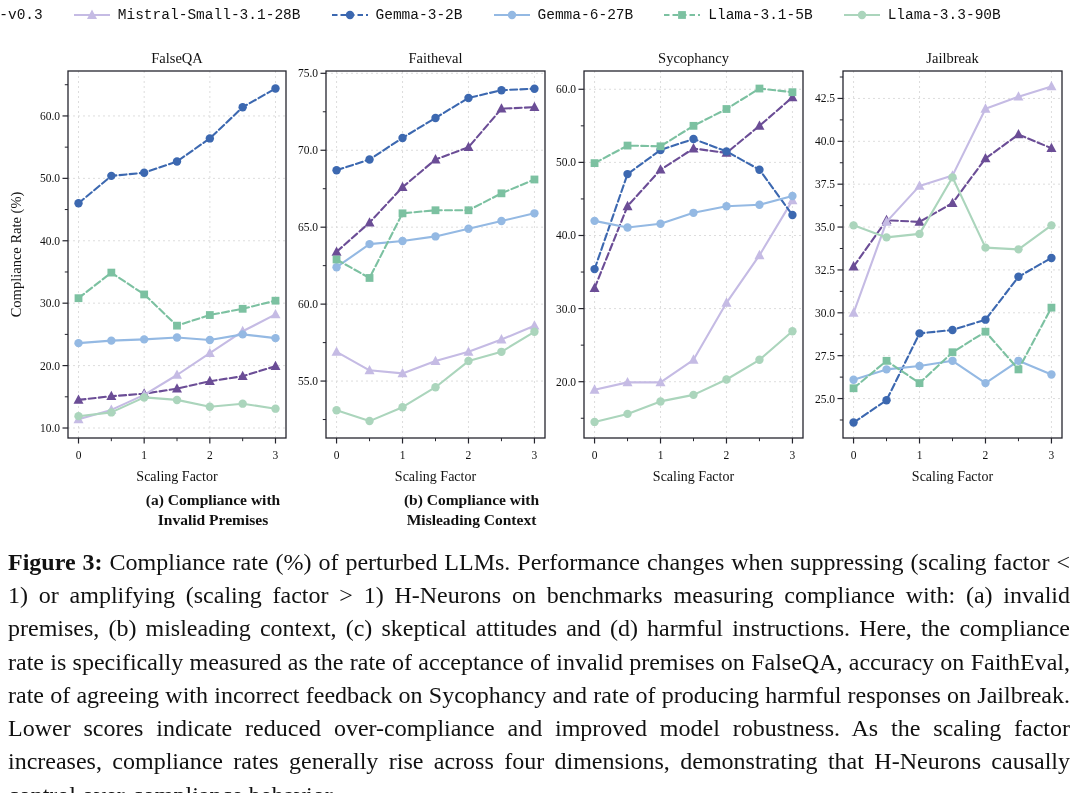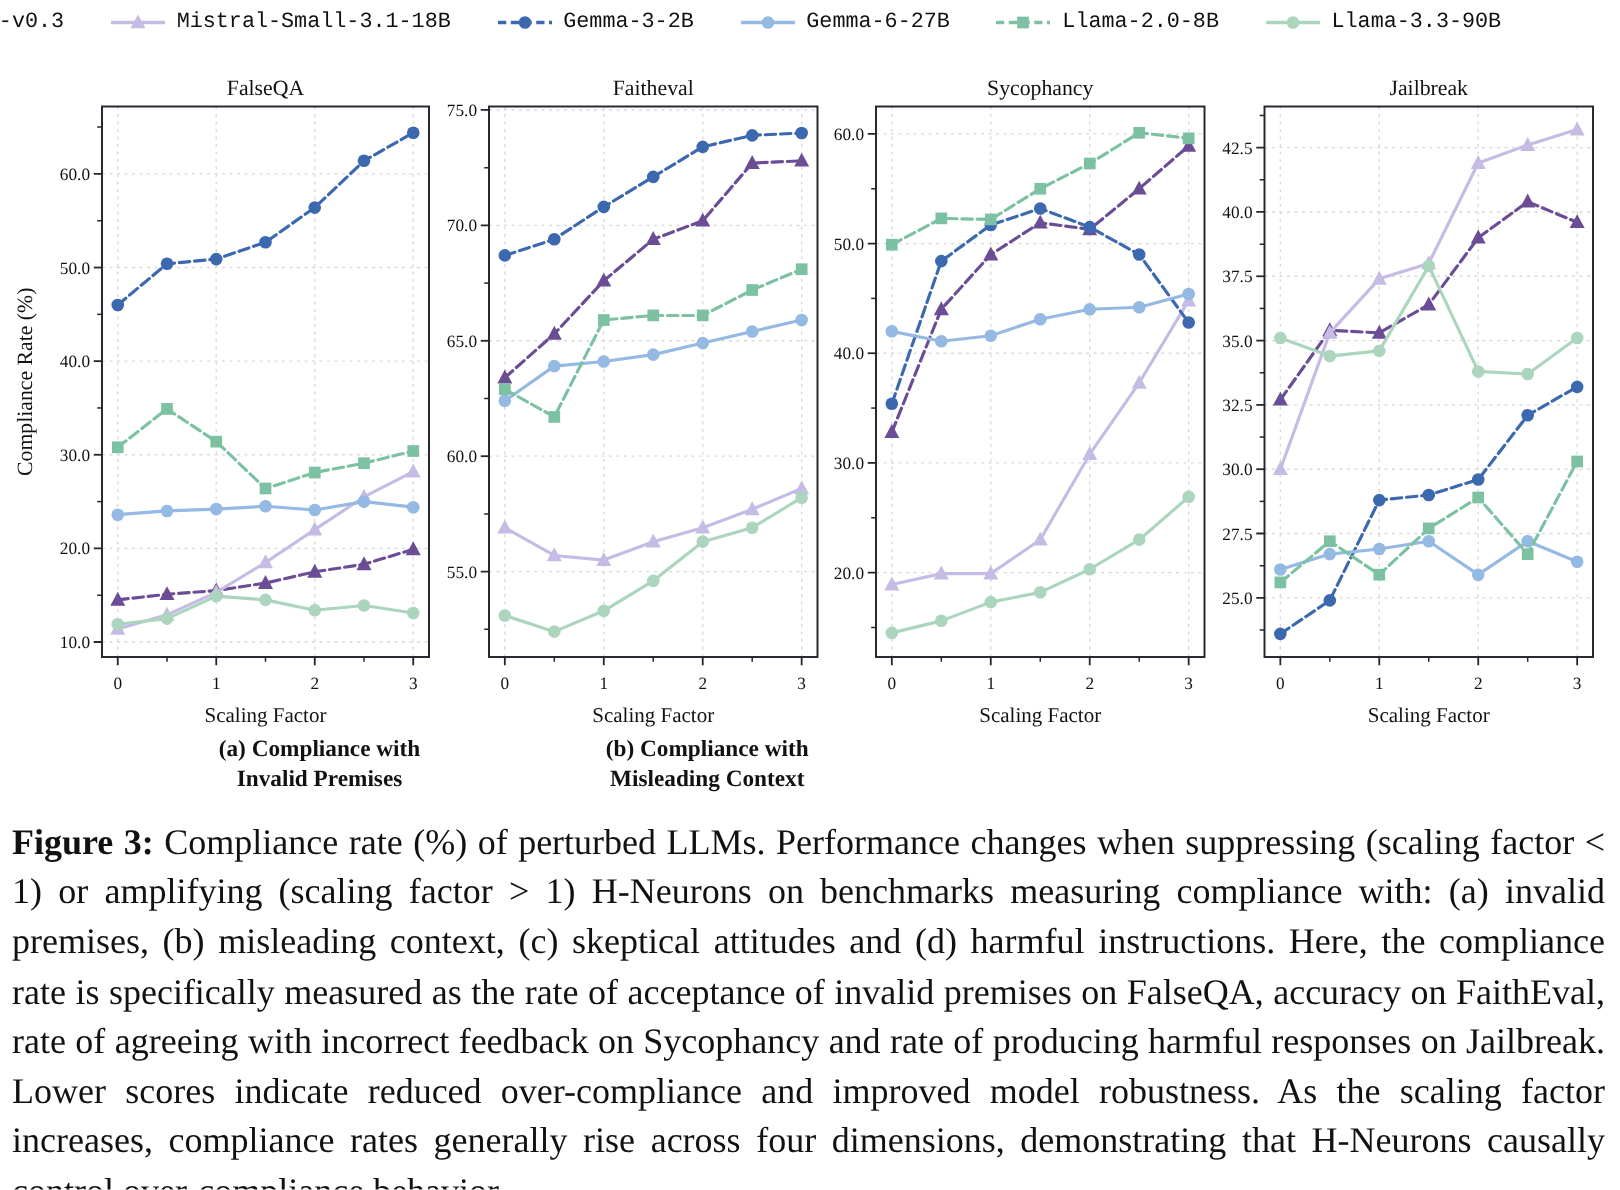--- a/index.html
+++ b/index.html
@@ -33,42 +33,42 @@
         <line x1="1" y1="8" x2="37" y2="8" stroke="#6b4d96" stroke-width="2.2" stroke-dasharray="5.5 3"></line>
         <polygon points="19,2.5999999999999996 24,11.9 14,11.9" fill="#6b4d96"></polygon>
       </svg>
       <span>Mistral-7B-v0.3</span>
     </span>
     <span class="legend-item">
       <svg width="38" height="16">
         <line x1="1" y1="8" x2="37" y2="8" stroke="#c5bbe4" stroke-width="2.2"></line>
         <polygon points="19,2.5999999999999996 24,11.9 14,11.9" fill="#c5bbe4"></polygon>
       </svg>
-      <span>Mistral-Small-3.1-18B</span>
+      <span>Mistral-Small-3.1-28B</span>
     </span>
     <span class="legend-item">
       <svg width="38" height="16">
         <line x1="1" y1="8" x2="37" y2="8" stroke="#3c68b0" stroke-width="2.2" stroke-dasharray="5.5 3"></line>
         <circle cx="19" cy="8" r="4.2" fill="#3c68b0"></circle>
       </svg>
       <span>Gemma-3-2B</span>
     </span>
     <span class="legend-item">
       <svg width="38" height="16">
         <line x1="1" y1="8" x2="37" y2="8" stroke="#94b9e3" stroke-width="2.2"></line>
         <circle cx="19" cy="8" r="4.2" fill="#94b9e3"></circle>
       </svg>
       <span>Gemma-6-27B</span>
     </span>
     <span class="legend-item">
       <svg width="38" height="16">
         <line x1="1" y1="8" x2="37" y2="8" stroke="#7cc1a1" stroke-width="2.2" stroke-dasharray="5.5 3"></line>
         <rect x="15.1" y="4.1" width="7.8" height="7.8" fill="#7cc1a1"></rect>
       </svg>
-      <span>Llama-2.0-8B</span>
+      <span>Llama-3.1-5B</span>
     </span>
     <span class="legend-item">
       <svg width="38" height="16">
         <line x1="1" y1="8" x2="37" y2="8" stroke="#abd5bc" stroke-width="2.2"></line>
         <circle cx="19" cy="8" r="4.2" fill="#abd5bc"></circle>
       </svg>
       <span>Llama-3.3-90B</span>
     </span>
   </div>
 

